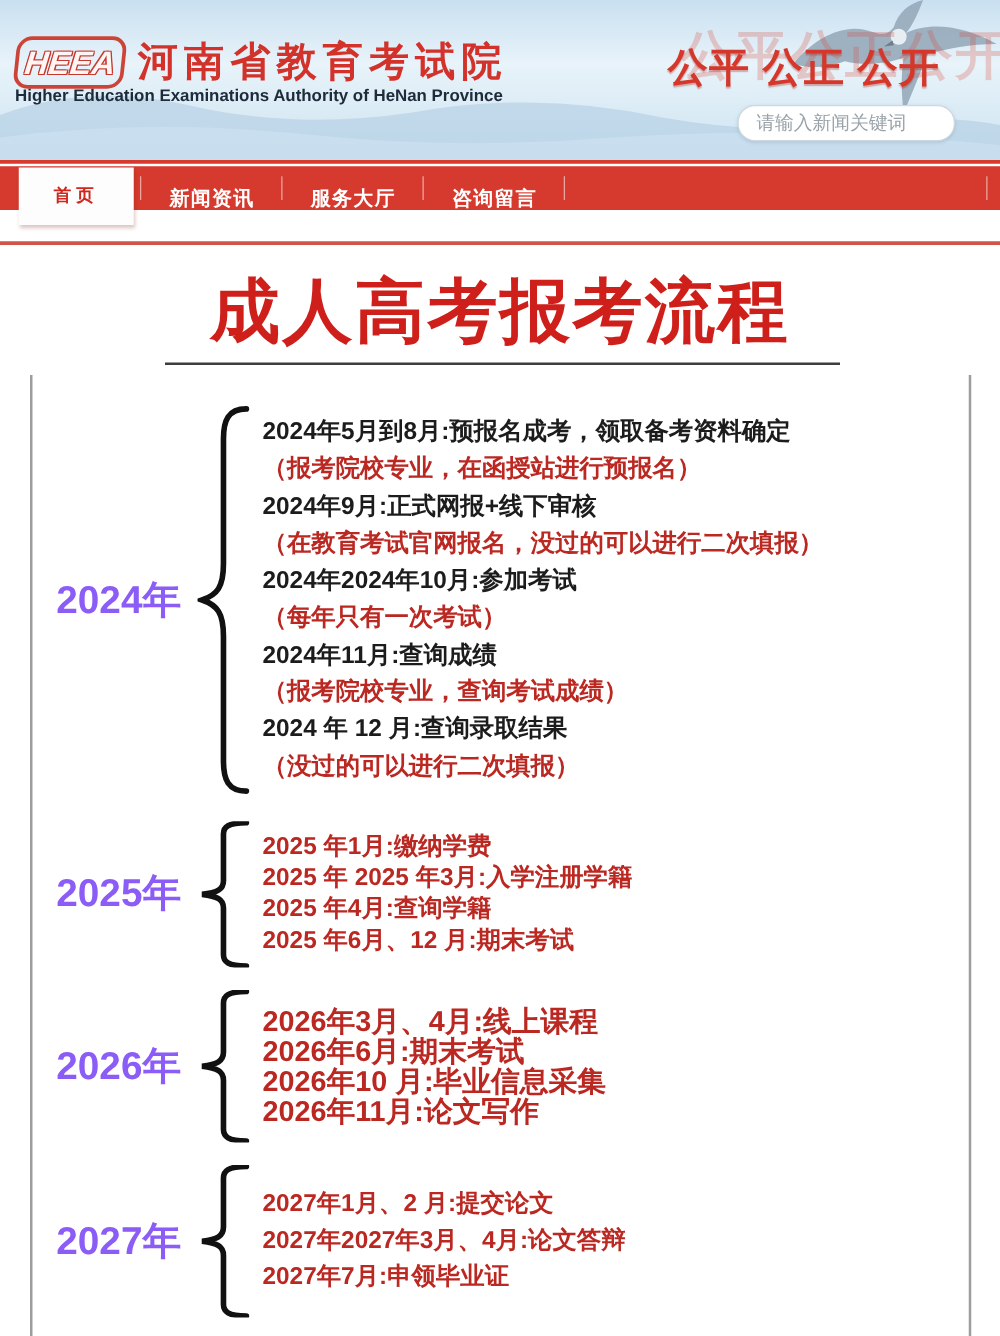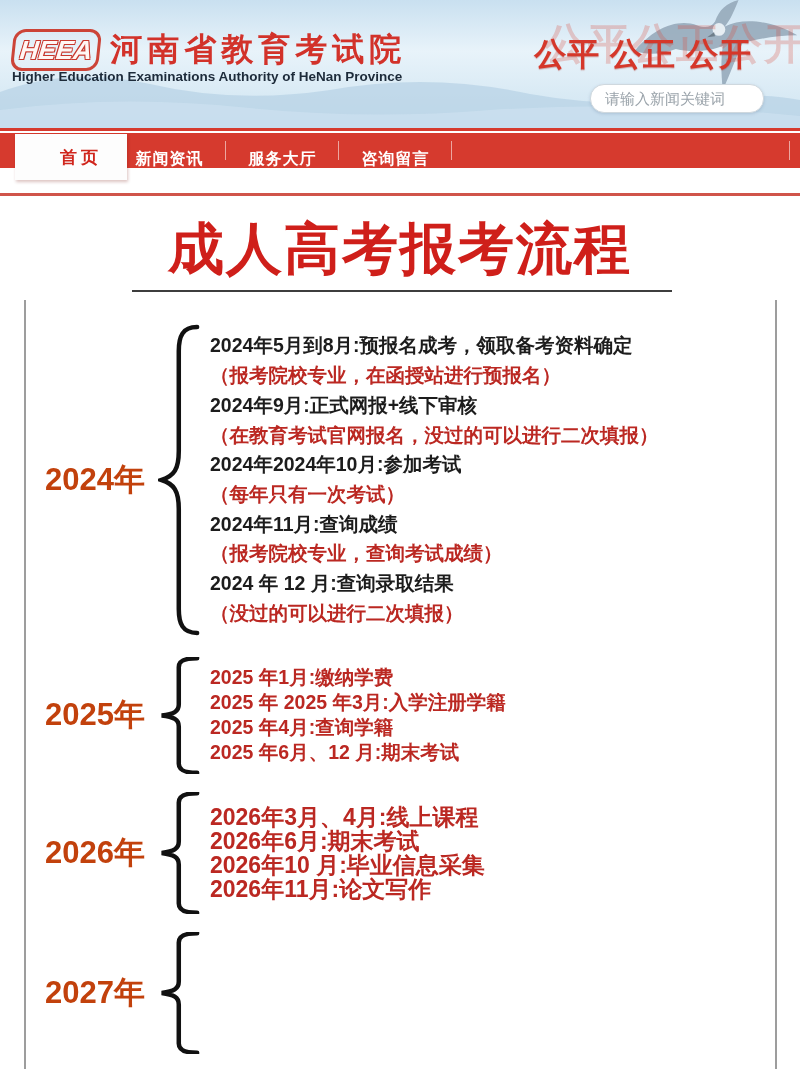--- a/index.html
+++ b/index.html
@@ -27,42 +27,42 @@
     box-shadow:0 1px 3px rgba(90,120,150,.25);}
   .searchbox input{flex:1;border:none;outline:none;background:transparent;margin-left:12px;
     font-size:15px;color:#8b5cf6;font-family:"Liberation Sans", sans-serif;}
   .searchbox input::placeholder{color:#9aa3aa;}
   .search-ic{width:26px;height:20px;flex:0 0 auto;}
 
   
   .nav-topline{position:absolute;left:0;top:128px;width:800px;height:3px;background:#d63a2e;}
   .nav{position:absolute;left:0;top:133px;width:800px;height:35px;background:#d63a2e;display:flex;}
   .nav-tab-active{position:absolute;left:15px;top:1px;width:92px;height:46px;background:#fdfdfd;
-    display:flex;align-items:center;justify-content:center;font-size:17px;font-weight:900;color:#d0261d;
-    letter-spacing:4px;box-shadow:1px 2px 3px rgba(120,20,10,.25);z-index:2;padding-left:20px;}
+    display:flex;align-items:center;justify-content:center;font-size:14px;font-weight:900;color:#d0261d;
+    letter-spacing:4px;box-shadow:1px 2px 3px rgba(120,20,10,.25);z-index:2;}
   .nav-item{width:113px;height:52px;display:flex;align-items:center;justify-content:center;
     color:#ffffff;font-size:16px;font-weight:800;letter-spacing:1px;position:relative;cursor:pointer;}
   .nav-item:first-of-type{margin-left:118px;}
   .nav-sep{position:absolute;right:0;top:8px;width:1px;height:19px;background:rgba(255,255,255,.55);}
   .nav-endsep{position:absolute;left:789px;top:141px;width:1px;height:19px;background:rgba(255,255,255,.55);z-index:3;}
 
   .red-divider{position:absolute;left:0;top:193px;width:800px;height:3px;background:#d0544a;}
 
   
   .page-title{position:absolute;left:0;top:212px;width:800px;text-align:center;
     font-size:56px;font-weight:900;color:#cf1f1a;letter-spacing:2px;}
   .title-underline{position:absolute;left:132px;top:290px;width:540px;height:2px;background:#3d3d3d;}
 
   
   .frame-left{position:absolute;left:24px;top:300px;height:769px;width:2px;background:#9d9d9d;}
   .frame-right{position:absolute;left:775px;top:300px;height:769px;width:2px;background:#9d9d9d;}
 
   
   .section{position:absolute;left:40px;width:720px;display:flex;align-items:center;}
-  .year-label{width:110px;text-align:center;font-size:31px;font-weight:800;color:#c2410c;flex:0 0 auto;}
+  .year-label{width:110px;text-align:center;font-size:31px;font-weight:800;color:#8b5cf6;flex:0 0 auto;}
   .brace-wrap{width:44px;flex:0 0 auto;margin:0 8px 0 8px;display:flex;align-items:center;}
   .brace-wrap svg{display:block;width:100%;}
   .rows{flex:1;display:flex;flex-direction:column;justify-content:center;}
   .row{font-weight:800;white-space:nowrap;}
   .c-black{color:#1c1c1c;}
   .c-red{color:#bb2822;}
   .s2024{top:322px;height:316px;}
   .s2024 .row{font-size:19.5px;line-height:29.7px;}
   .s2025{top:655px;height:120px;}
   .s2025 .row{font-size:19.5px;line-height:25px;}
@@ -188,15 +188,20 @@
     </div>
   </div>
 
   <div class="section s2027">
     <div class="year-label">2027年</div>
     <div class="brace-wrap">
       <svg viewBox="0 0 36 300" preserveAspectRatio="none" style="height:122px;">
         <path class="brace-path" vector-effect="non-scaling-stroke" d="M32,3 C20,3 17,12 17,26 L17,122 C17,140 13,146 3,150 C13,154 17,160 17,178 L17,274 C17,288 20,297 32,297"></path>
       </svg>
     </div>
+    <div class="rows">
+      <div class="row c-red">2027年1月、2 月:提交论文</div>
+      <div class="row c-red">2027年2027年3月、4月:论文答辩</div>
+      <div class="row c-red">2027年7月:申领毕业证</div>
+    </div>
   </div>
 
 </div>
 
 </body></html>

